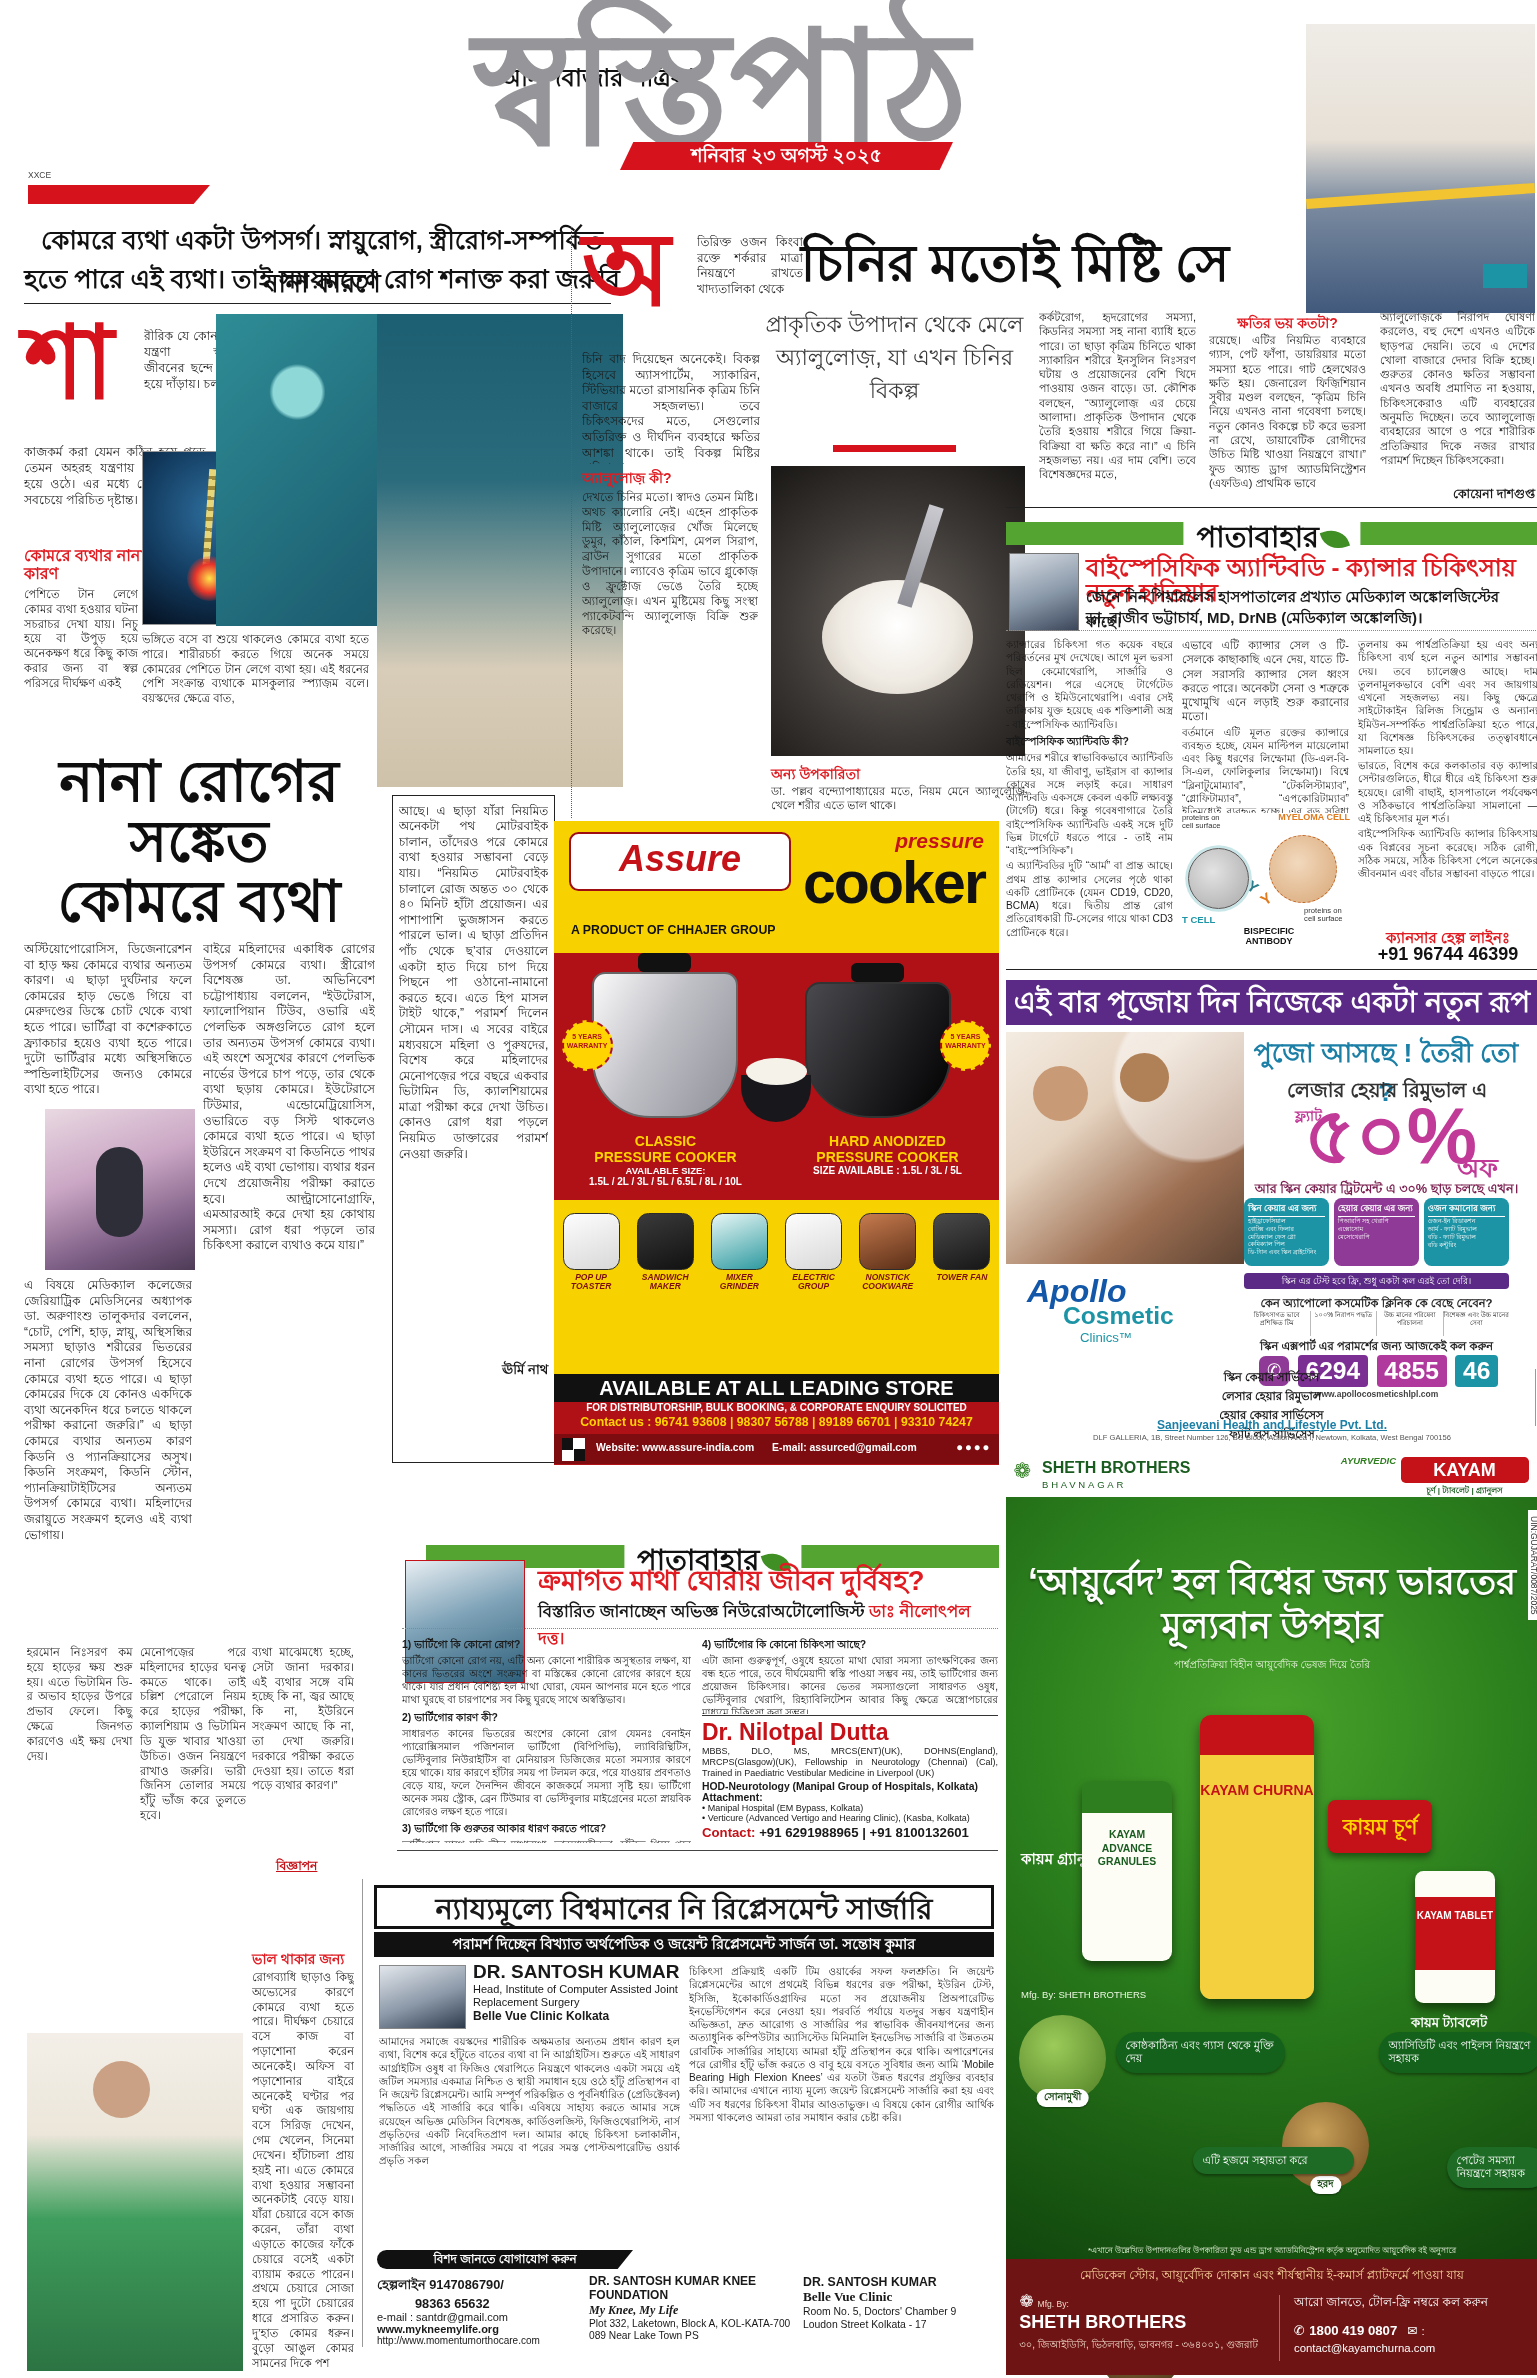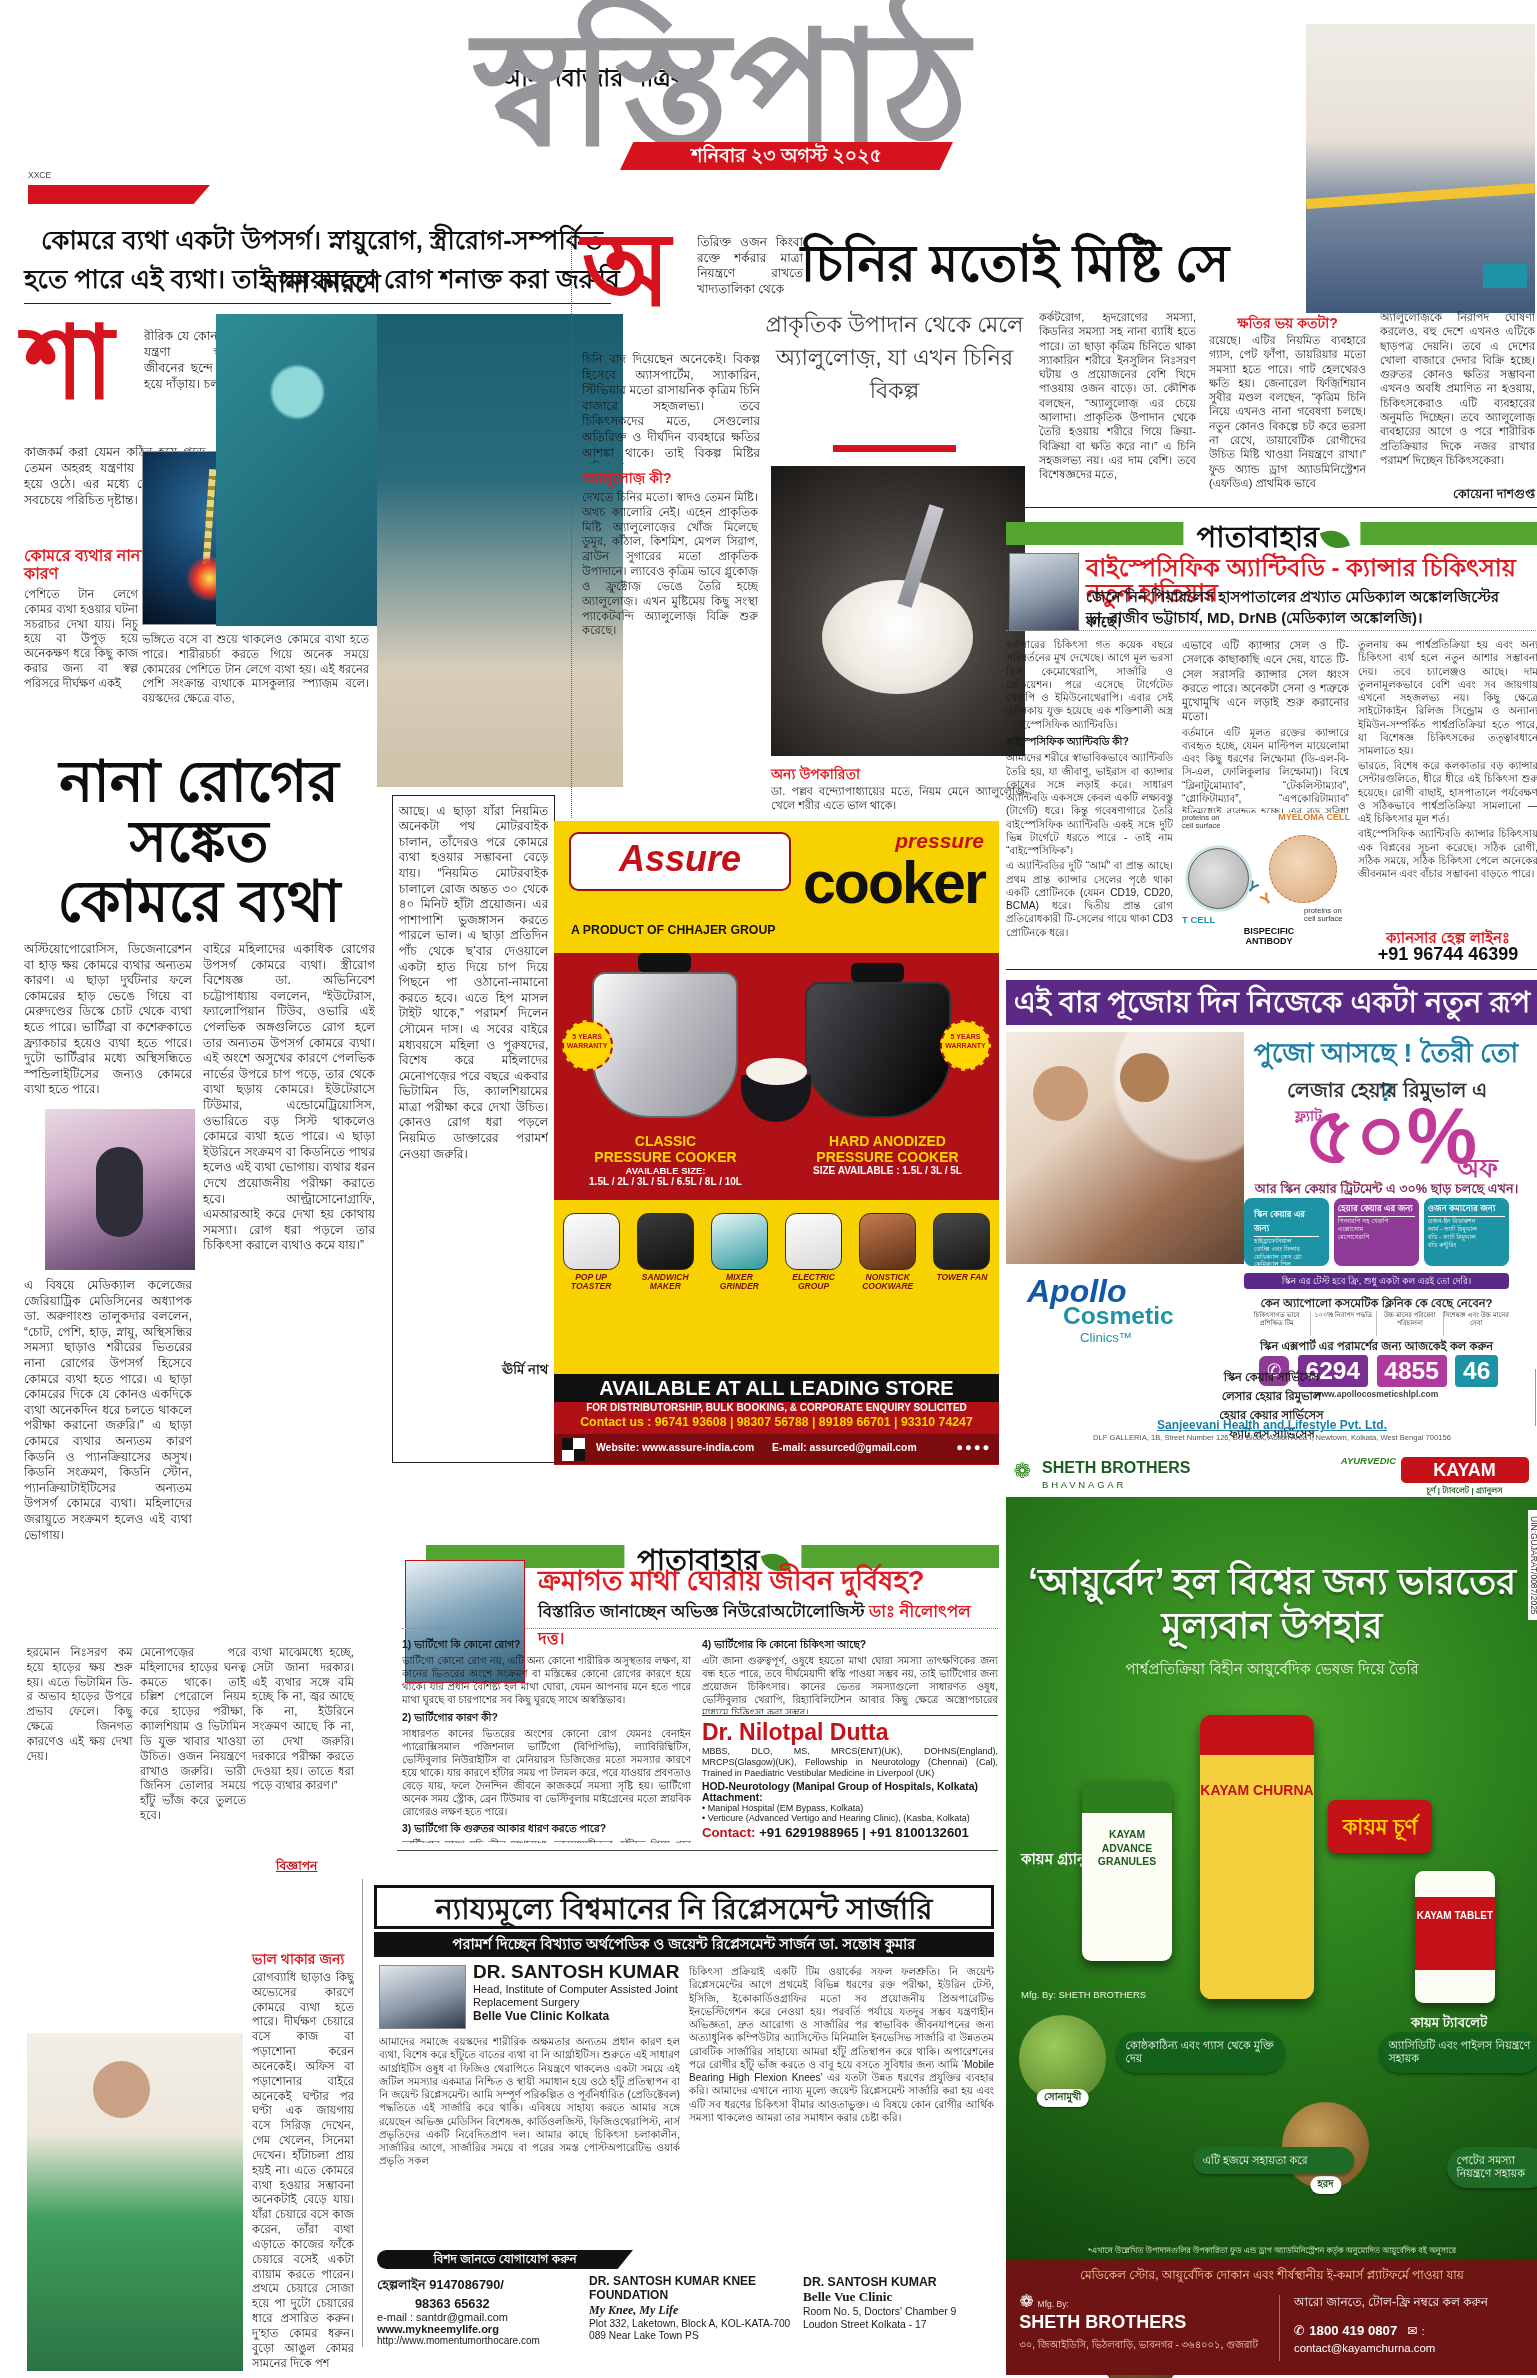--- a/index.html
+++ b/index.html
@@ -177,21 +177,21 @@
   </div>
 
   <div class="abs c b" style="left:1249px;top:1033px;width:274px;font-size:26.5px;color:#1b7fa6;">পুজো আসছে ! তৈরী তো ?</div>
   <div class="abs c b" style="left:1259px;top:1075px;width:256px;font-size:20px;color:#333;">লেজার হেয়ার রিমুভাল এ</div>
   <div class="abs b" style="left:1295px;top:1105px;font-size:14px;color:#c13a97;">ফ্ল্যাট</div>
   <div class="abs b" style="left:1304px;top:1096px;font-size:79px;color:#c13a97;line-height:1;">৫০%</div>
   <div class="abs b" style="left:1457px;top:1143px;font-size:25.6px;color:#c13a97;margin-top:6px;">অফ</div>
   <div class="abs c b" style="left:1247px;top:1179px;width:279px;font-size:12.8px;color:#7a1f4f;">আর স্কিন কেয়ার ট্রিটমেন্ট এ ৩০% ছাড় চলছে এখন।</div>
 
   <div class="abs" style="left:1244px;top:1194px;width:0;height:0;"></div>
-  <div class="abs" style="left:1244px;top:1198px;width:85px;height:68px;background:#1d94a5;border-radius:7.6px;padding:10px;box-sizing:border-box;color:#fff;">
+  <div class="abs" style="left:1244px;top:1198px;width:85px;height:68px;background:#1d94a5;border-radius:7.6px;padding:4px;box-sizing:border-box;color:#fff;">
     <div class="b" style="font-size:8.5px;border-bottom:0.9px solid #fff;">স্কিন কেয়ার এর জন্য</div>
     <div style="font-size:6.2px;line-height:1.25;">
       <div>হাইড্রাফেসিয়াল</div>
         <div>বোটক্স এবং ফিলার</div>
         <div>মেডিক্যাল ফেস গ্লো</div>
         <div>কেমিক্যাল পিল</div>
         <div>ডি-ট্যান এবং স্কিন ব্রাইটেনিং</div>
     </div>
   </div>
   <div class="abs" style="left:1334px;top:1198px;width:85px;height:68px;background:#8e3a96;border-radius:7.6px;padding:3.8px;box-sizing:border-box;color:#fff;">
@@ -380,21 +380,21 @@
       <span class="abs b" style="left:36px;top:5.7px;font-size:16px;color:#1a5c1f;">SHETH BROTHERS</span>
       <span class="abs" style="left:36px;top:25.6px;font-size:9.5px;color:#1a5c1f;letter-spacing:2.8px;">BHAVNAGAR</span>
       <span class="abs" style="right:142px;top:1.9px;font-size:9.5px;color:#2e7d1f;font-style:italic;font-weight:bold;">AYURVEDIC</span>
       <span class="abs c b" style="right:9.5px;top:3.8px;width:128px;height:26.5px;background:#c41218;color:#fff;font-size:18px;line-height:26.5px;border-radius:4.7px;">KAYAM</span>
       <span class="abs c" style="right:9.5px;top:31px;width:128px;font-size:8px;color:#1a5c1f;font-weight:bold;">চূর্ণ | ট্যাবলেট | গ্র্যানুলস</span>
     </div>
 
     <div class="abs" style="left:0;top:44px;width:532px;height:762px;background:radial-gradient(circle at 50% 30%,#48a32a 0%,#2a7d1c 45%,#11460d 100%);">
       <div class="c b" style="margin-top:62px;font-size:36px;color:#fff;line-height:1.25;text-shadow:0 1.9px 2.8px rgba(0,0,0,.4);">‘আয়ুর্বেদ’ হল বিশ্বের জন্য ভারতের</div>
       <div class="c b" style="font-size:36px;color:#fff;line-height:1.2;text-shadow:0 1.9px 2.8px rgba(0,0,0,.4);">মূল্যবান উপহার</div>
-      <div class="c" style="margin-top:9.5px;font-size:15px;color:#eaf6df;">পার্শ্বপ্রতিক্রিয়া বিহীন আয়ুর্বেদিক ভেষজ দিয়ে তৈরি</div>
+      <div class="c" style="margin-top:9.5px;font-size:10px;color:#eaf6df;">পার্শ্বপ্রতিক্রিয়া বিহীন আয়ুর্বেদিক ভেষজ দিয়ে তৈরি</div>
 
       <div class="abs b" style="left:15px;top:350px;font-size:15px;color:#fff;">কায়ম গ্র্যানুলস</div>
       <div class="abs" style="left:76px;top:284px;width:90px;height:180px;background:linear-gradient(180deg,#2e7d1f 0 18%,#fdfdf6 18% 100%);border-radius:9.5px;box-shadow:0 5.7px 9.5px rgba(0,0,0,.45);">
         <div class="c b" style="margin-top:47px;font-size:10.4px;color:#1a5c1f;line-height:1.3;padding:0 3.8px;">KAYAM ADVANCE GRANULES</div>
       </div>
       <div class="abs" style="left:194px;top:218px;width:114px;height:284px;background:linear-gradient(180deg,#c41218 0 14%,#f4cf3e 14% 100%);border-radius:11.4px;box-shadow:0 7.6px 13.2px rgba(0,0,0,.5);">
         <div class="c b" style="margin-top:66px;font-size:14px;color:#c41218;line-height:1.3;">KAYAM CHURNA</div>
       </div>
       <div class="abs c b" style="left:322px;top:303px;width:104px;height:53px;background:#c41218;color:#ffd400;font-size:21px;line-height:53px;border-radius:7.6px;box-shadow:0 3.8px 7.6px rgba(0,0,0,.45);">কায়ম চূর্ণ</div>
       <div class="abs" style="left:409px;top:374px;width:80px;height:132px;background:linear-gradient(180deg,#fdfdf6 0 20%,#c41218 20% 75%,#fdfdf6 75% 100%);border-radius:8.5px;box-shadow:0 5.7px 9.5px rgba(0,0,0,.45);">

